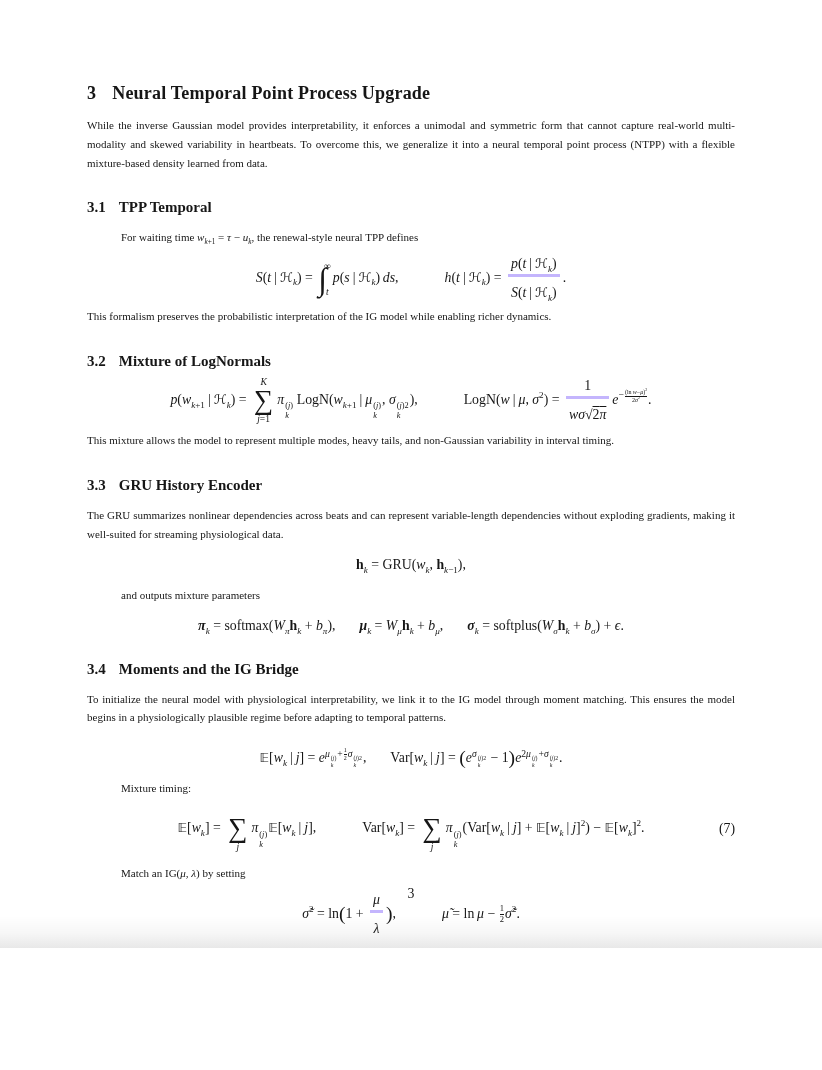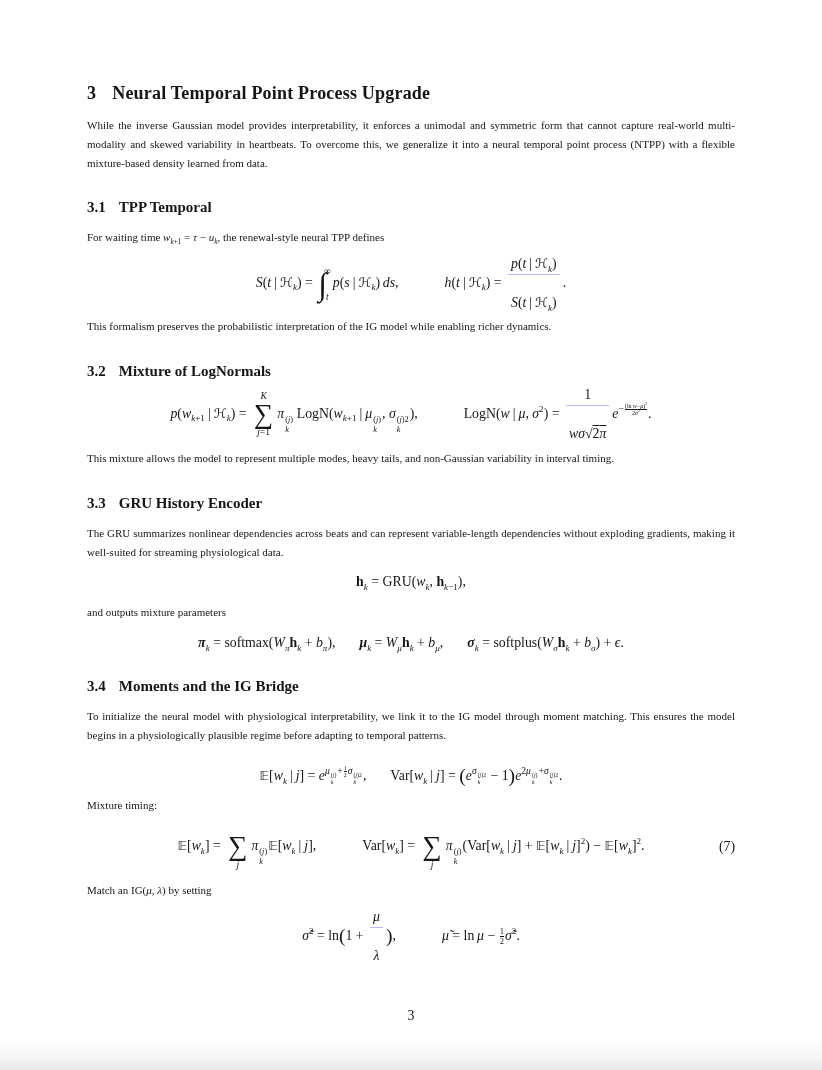--- a/index.html
+++ b/index.html
@@ -1,26 +1,26 @@
 <!DOCTYPE html>
 <html><head>
 <meta charset="utf-8">
 <style>
   html,body{margin:0;padding:0;background:#ffffff;}
-  .page{width:822px;height:1070px;position:relative;background:#ffffff;
+  .page{width:822px;height:948px;position:relative;background:#ffffff;
         font-family:"Liberation Serif","DejaVu Serif",serif;color:#161616;overflow:hidden;}
   .content{position:absolute;left:87px;width:648px;top:0;}
 
   h1.sec{font-size:18px;font-weight:bold;margin:83px 0 0;letter-spacing:.2px;}
   .secnum{margin-right:16px;}
   h2.subsec{font-size:15px;font-weight:bold;margin:27px 0 0;}
   .subnum{margin-right:13px;}
 
   p.body{font-size:11px;line-height:18.8px;text-align:justify;margin:12px 0 0;}
-  p.lead{text-align:left;}
+  p.lead{text-align:left;margin-left:34px;}
 
   .eq{font-size:13.8px;text-align:center;margin:12px 0 0;}
   .eqwrap{position:relative;}
   .eqtag{position:absolute;right:0;top:50%;transform:translateY(-50%);font-size:13.8px;}
 
   sub,sup{line-height:0;}
   sup{font-size:.66em;}
   sub{font-size:.66em;}
   .bexp{font-size:.7em;}
 
@@ -35,21 +35,21 @@
   .slim{font-size:9.5px;line-height:1.15;}
   .sig{font-size:27px;line-height:.95;}
   .intwrap{display:inline-flex;align-items:center;vertical-align:middle;margin:0 2px;}
   .int{font-size:32px;line-height:1;}
   .ilim{display:inline-flex;flex-direction:column;justify-content:space-between;height:36px;
         font-size:9.5px;margin-left:-3px;padding:1px 0;}
 
   
   .frac{display:inline-block;vertical-align:middle;text-align:center;margin:0 3px;}
   .frac>.num{display:block;padding:0 3px 2px;}
-  .frac>.den{display:block;border-top:1px solid #c4b5fd;padding:20px 3px 0;}
+  .frac>.den{display:block;border-top:3px solid #c4b5fd;padding:8px 3px 0;}
   .sfrac{display:inline-block;vertical-align:middle;text-align:center;line-height:1.1;
          font-size:.62em;margin:0 1px;}
   .sfrac>.num{display:block;}
   .sfrac>.den{display:block;border-top:1px solid #161616;}
 
   .ol{text-decoration:overline;}
   .bp{font-size:1.42em;line-height:0;vertical-align:-.1em;font-style:normal;}
   .mid{padding:0 3px;}
   .q{display:inline-block;width:24px;}
   .qq{display:inline-block;width:46px;}

